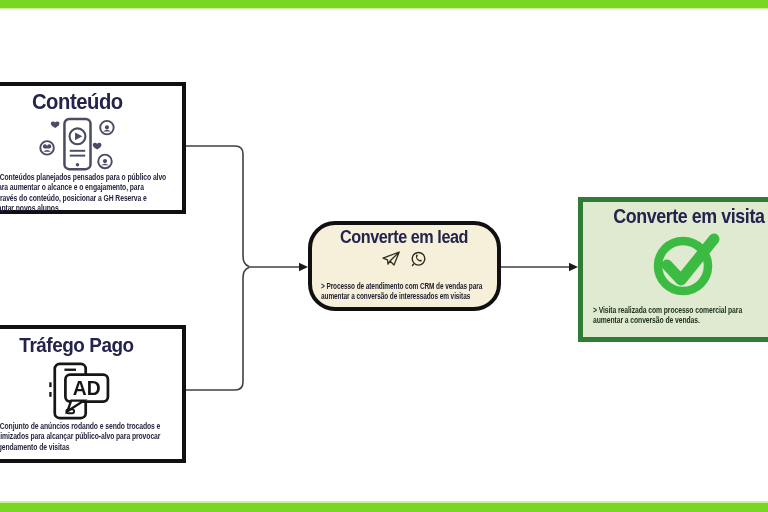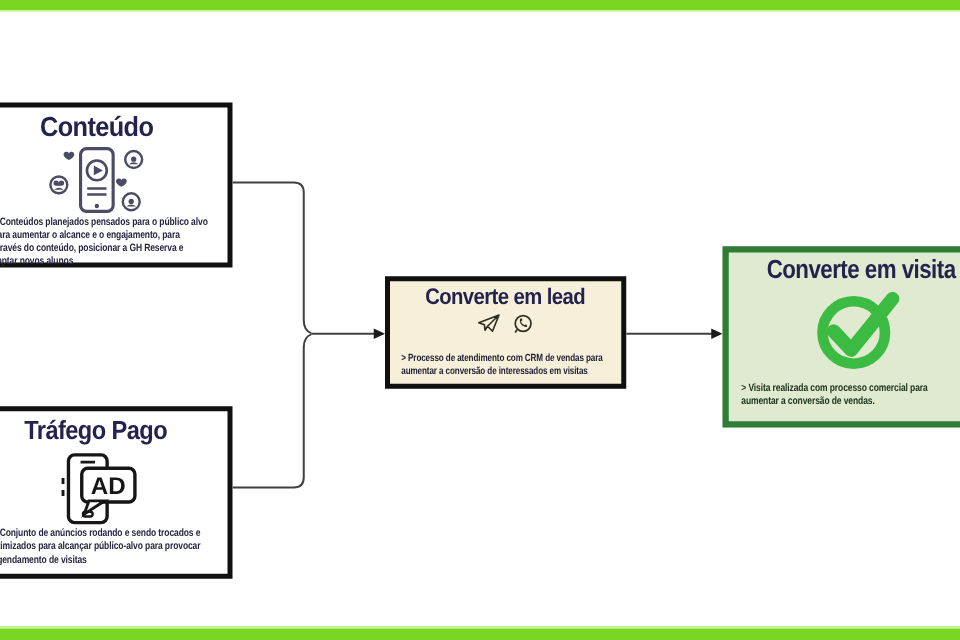--- a/index.html
+++ b/index.html
@@ -35,21 +35,21 @@
   #conteudo-box .node-title > span{transform:scaleX(0.92);}
   #conteudo-box .icon-wrap{top:31px;}
   #conteudo-box .node-desc{top:86px;left:22px;}
 
   #trafego-box{left:-32px;top:325px;width:218px;height:138px;}
   #trafego-box .node-title{top:4px;font-size:21px;}
   #trafego-box .node-title > span{transform:scaleX(0.9);}
   #trafego-box .icon-wrap{top:33px;}
   #trafego-box .node-desc{top:92px;left:22px;}
 
-  #lead-box{left:308px;top:221px;width:193px;height:90px;background:#f6f0da;}
+  #lead-box{left:308px;top:221px;width:193px;height:90px;background:#f6f0da;border-radius:27px;}
   #lead-box .node-title{top:2px;font-size:18px;}
   #lead-box .node-title > span{transform:scaleX(0.9);}
   #lead-box .icon-wrap{top:26px;}
   #lead-box .node-desc{top:56px;left:9px;font-size:8.3px;transform:scaleX(0.78);width:128%;color:#1c1c30;}
   #lead-box .icon-wrap svg{margin:0 2px;vertical-align:top;}
 
   #visita-box{left:578px;top:197px;width:222px;height:145px;background:#dfead1;border:5px solid #2f7c36;}
   #visita-box .node-title{top:2px;font-size:21px;}
   #visita-box .node-title > span{transform:scaleX(0.85);}
   #visita-box .icon-wrap{top:27px;}

